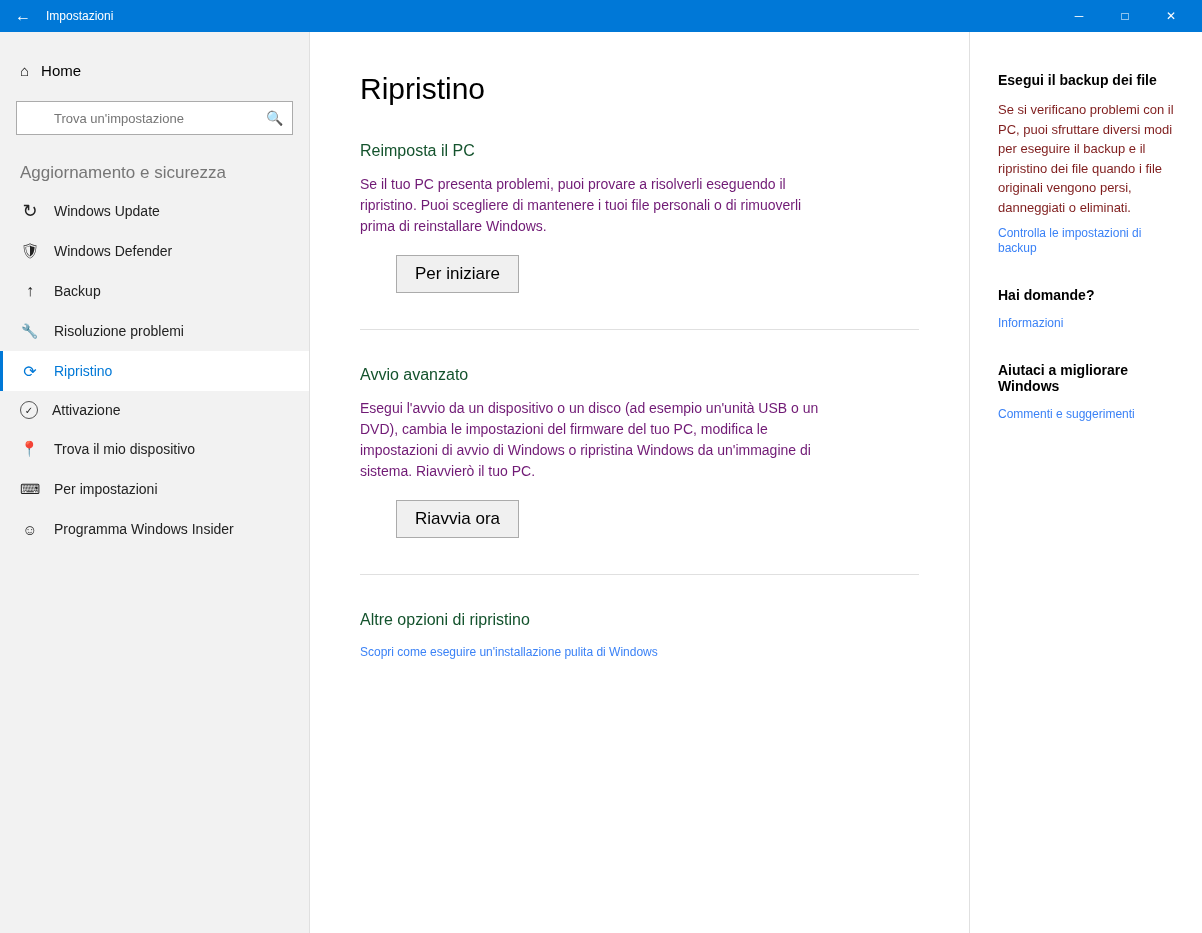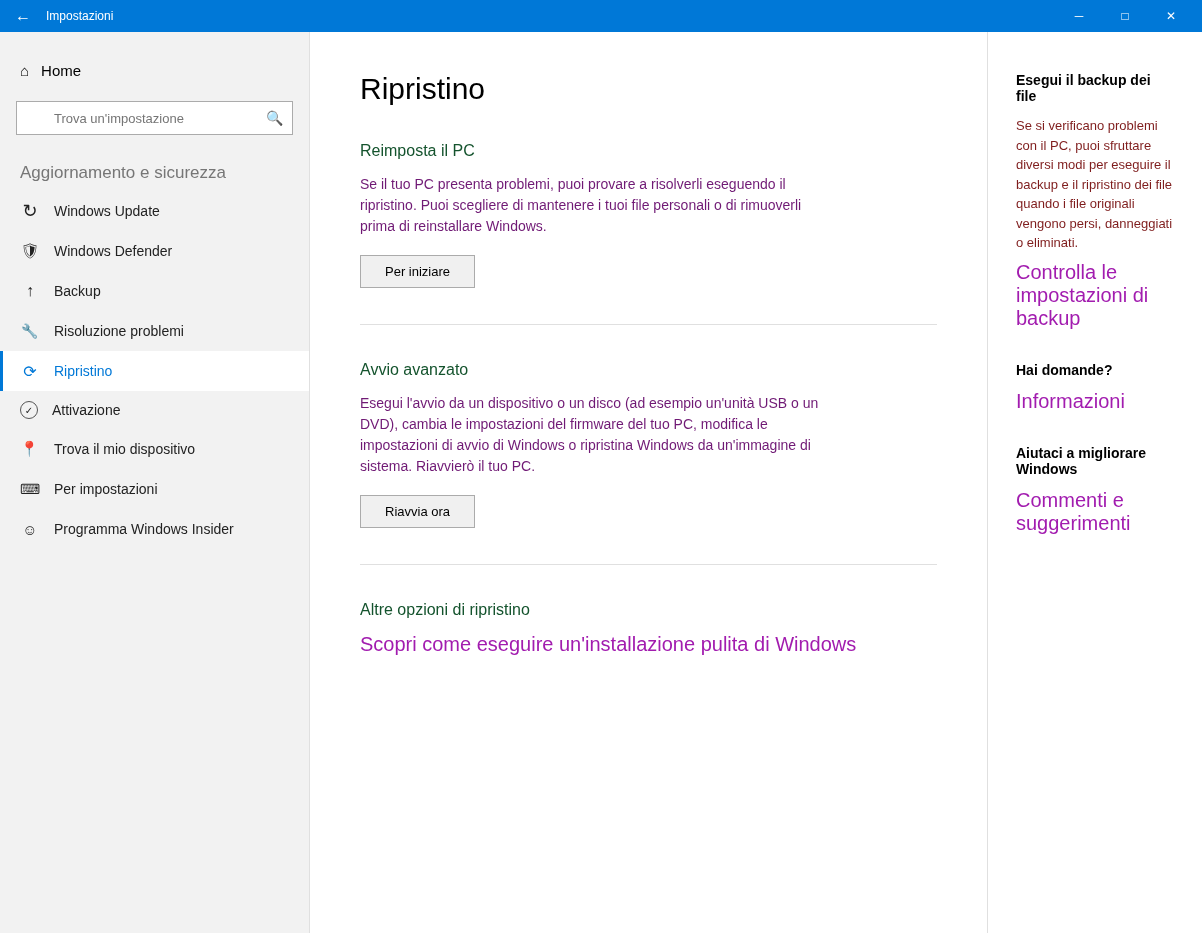--- a/index.html
+++ b/index.html
@@ -153,43 +153,44 @@
     }
     .section-desc {
       font-size: 14px;
       color: #701a75;
       line-height: 1.5;
       margin-bottom: 18px;
       max-width: 480px;
     }
     .section-btn {
       display: inline-block;
-      padding: 8px 24px;
+      padding: 8px 18px;
       border: 1px solid #ababab;
       background: #f0f0f0;
       cursor: pointer;
-      font-size: 13px;
+      font-size: 17px;
       margin-bottom: 36px;
       font-family: 'Segoe UI', Arial, sans-serif;
+      margin-left: 36px;
     }
     .section-divider {
       border: none;
       border-top: 1px solid #e0e0e0;
       margin-bottom: 36px;
     }
     .link-blue {
-      color: #a21caf;
-      cursor: pointer;
-      font-size: 20px;
+      color: #3b82f6;
+      cursor: pointer;
+      font-size: 12px;
       text-decoration: none;
     }
 
     
     .right-panel {
-      width: 215px;
+      width: 233px;
       background: white;
       padding: 40px 28px;
       border-left: 1px solid #e0e0e0;
       flex-shrink: 0;
       font-size: 13px;
     }
     .right-panel-title {
       font-size: 14px;
       font-weight: 600;
       margin-bottom: 12px;

